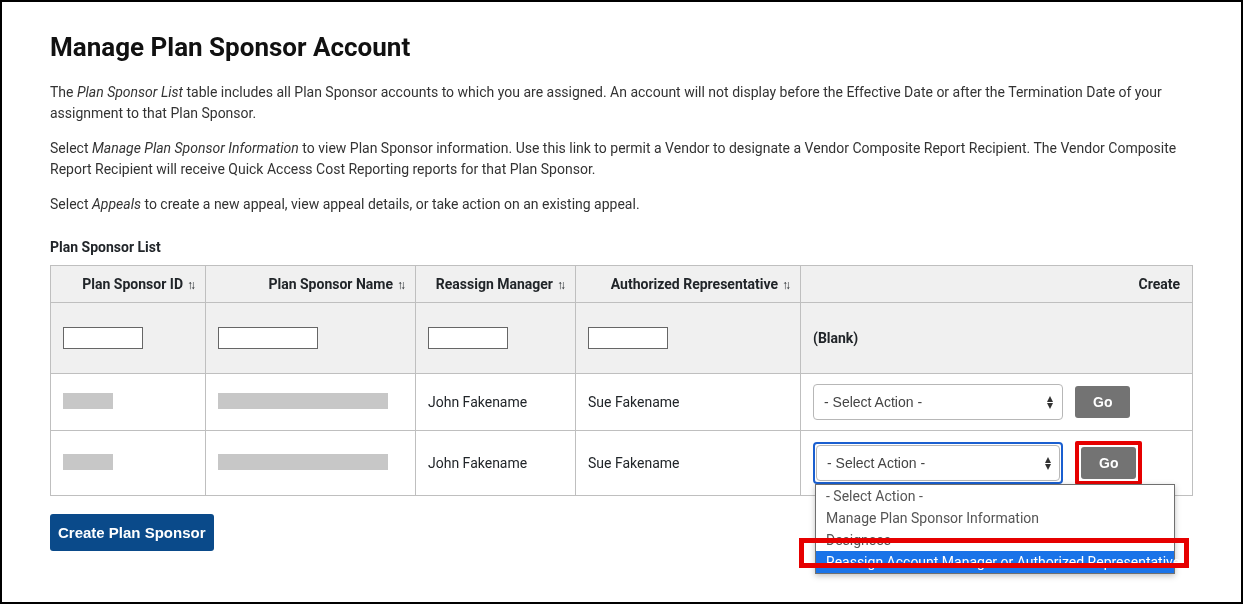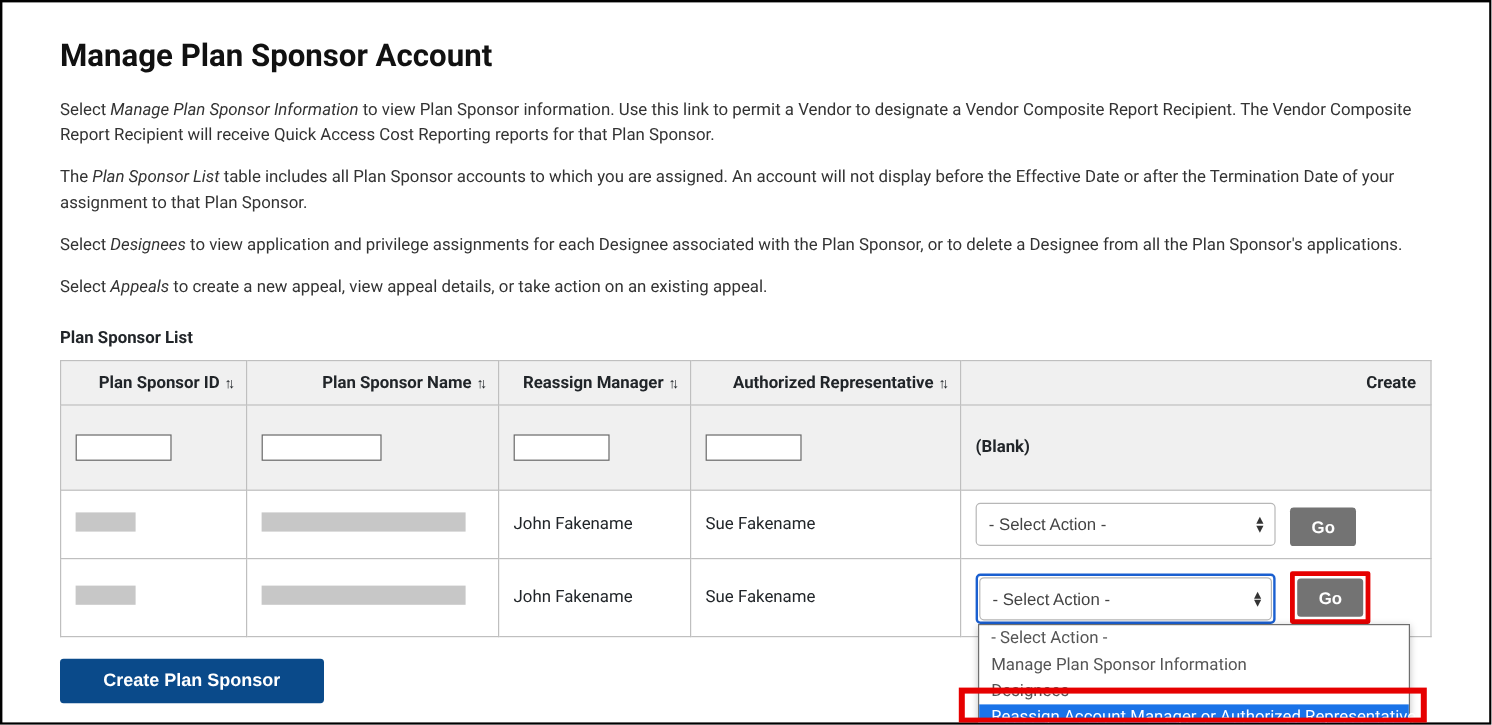--- a/index.html
+++ b/index.html
@@ -72,21 +72,21 @@
   .blank-label { font-weight: 700; }
   .grey-block {
     display: inline-block;
     height: 16px;
     background: #c7c7c7;
   }
   .grey-block.sm { width: 50px; }
   .grey-block.lg { width: 170px; }
   .action-cell {
     display: flex;
-    align-items: flex-end;
+    align-items: center;
     gap: 12px;
     position: relative;
   }
   .select-wrap {
     position: relative;
     flex: 1;
     max-width: 250px;
   }
   select {
     width: 100%;
@@ -123,21 +123,21 @@
     cursor: pointer;
   }
   .create-btn {
     margin-top: 18px;
     background: #0a4a8a;
     color: #fff;
     border: none;
     border-radius: 3px;
     font-size: 15px;
     font-weight: 600;
-    padding: 10px 36px;
+    padding: 10px 8px;
     cursor: pointer;
   }
   
   .hl-red {
     border: 4px solid #e60000;
     border-radius: 2px;
     position: relative;
   }
   .hl-red-abs {
     position: absolute;
@@ -182,30 +182,27 @@
   .col-actions { width: auto; }
 </style>
 </head>
 <body>
 
 <div class="frame">
 
   <h1>Manage Plan Sponsor Account</h1>
 
   <p>
+    <span>The </span><span class="italic">Plan Sponsor List</span><span> table includes all Plan Sponsor accounts to which you are assigned. An account will not display before the Effective Date or after the Termination Date of your assignment to that Plan Sponsor.</span>
+  </p>
+
+  <p>
     <span>Select </span><span class="italic">Manage Plan Sponsor Information</span><span> to view Plan Sponsor information. Use this link to permit a Vendor to designate a Vendor Composite Report Recipient. The Vendor Composite Report Recipient will receive Quick Access Cost Reporting reports for that Plan Sponsor.</span>
   </p>
 
-  <p>
-    <span>The </span><span class="italic">Plan Sponsor List</span><span> table includes all Plan Sponsor accounts to which you are assigned. An account will not display before the Effective Date or after the Termination Date of your assignment to that Plan Sponsor.</span>
-  </p>
-
-  <p>
-    <span>Select </span><span class="italic">Designees</span><span> to view application and privilege assignments for each Designee associated with the Plan Sponsor, or to delete a Designee from all the Plan Sponsor's applications.</span>
-  </p>
 
 
   <p>
     <span>Select </span><span class="italic">Appeals</span><span> to create a new appeal, view appeal details, or take action on an existing appeal.</span>
   </p>
 
   <div class="table-title">Plan Sponsor List</div>
 
   <table>
     <colgroup>

